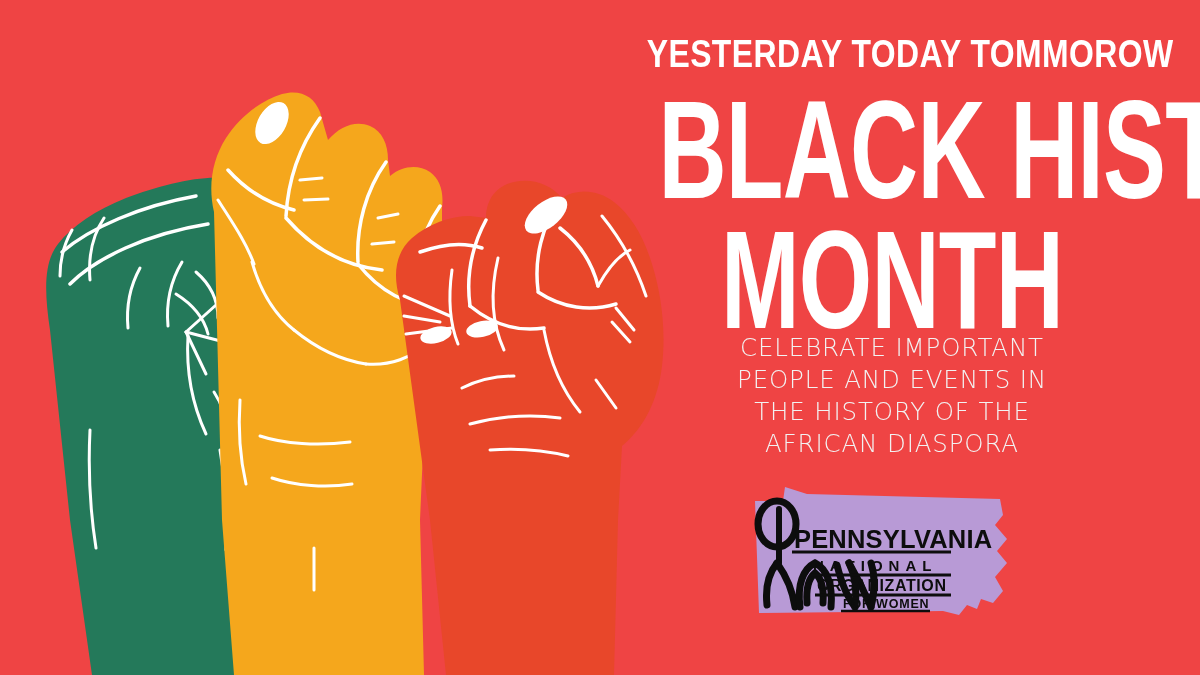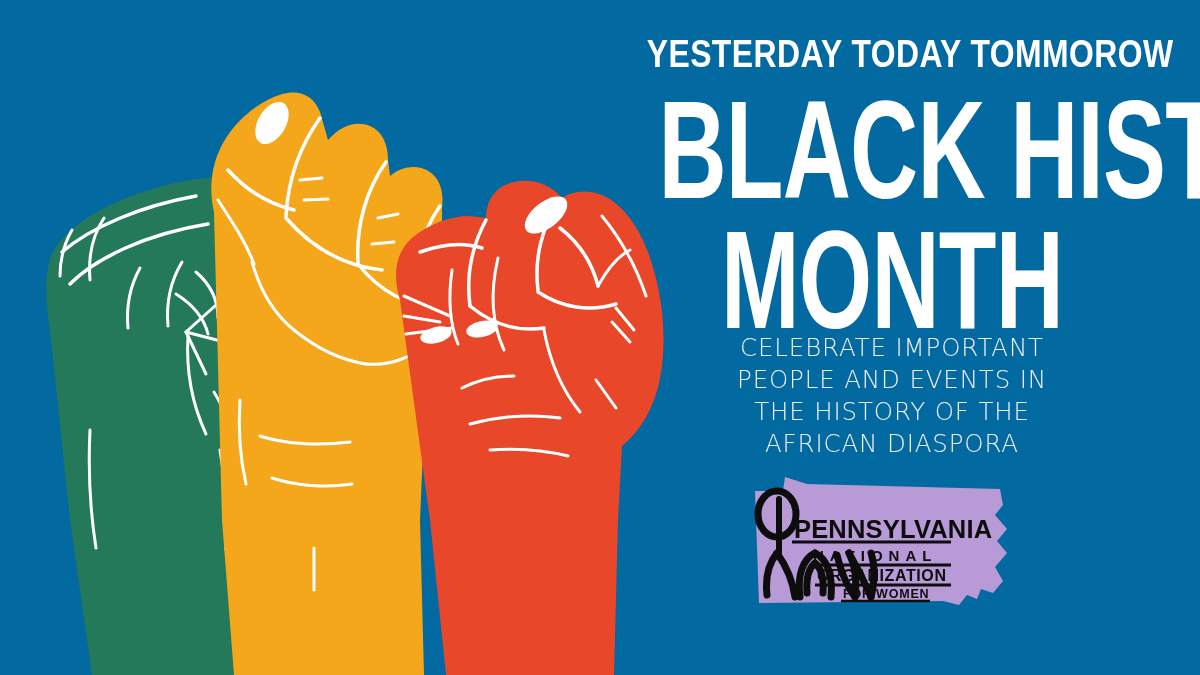--- a/index.html
+++ b/index.html
@@ -5,21 +5,21 @@
   * { margin:0; padding:0; box-sizing:border-box; }
   html, body {
     width:1200px; height:675px;
     background:#2e2e2e;
     font-family:"Liberation Sans", sans-serif;
     overflow:hidden;
   }
   #poster {
     position:relative;
     width:1200px; height:675px;
-    background:#0369a1;
+    background:#ef4444;
     overflow:hidden;
   }
 
   
   #artwork {
     position:absolute;
     left:0; top:0;
     width:700px; height:675px;
   }
   #artwork svg { display:block; width:700px; height:675px; }
@@ -87,21 +87,21 @@
     line-height:32px;
     letter-spacing:0.9px;
     transform:scaleX(0.96);
     transform-origin:center top;
   }
   #subtext .sub-line { display:block; white-space:nowrap; }
 
   
   #logo {
     position:absolute;
-    left:145px; top:471px;
+    left:145px; top:481px;
     width:270px; height:150px;
   }
   #logo svg { display:block; width:270px; height:150px; }
 </style>
 </head>
 <body>
 
 <div id="poster">
 
   <div id="artwork">

